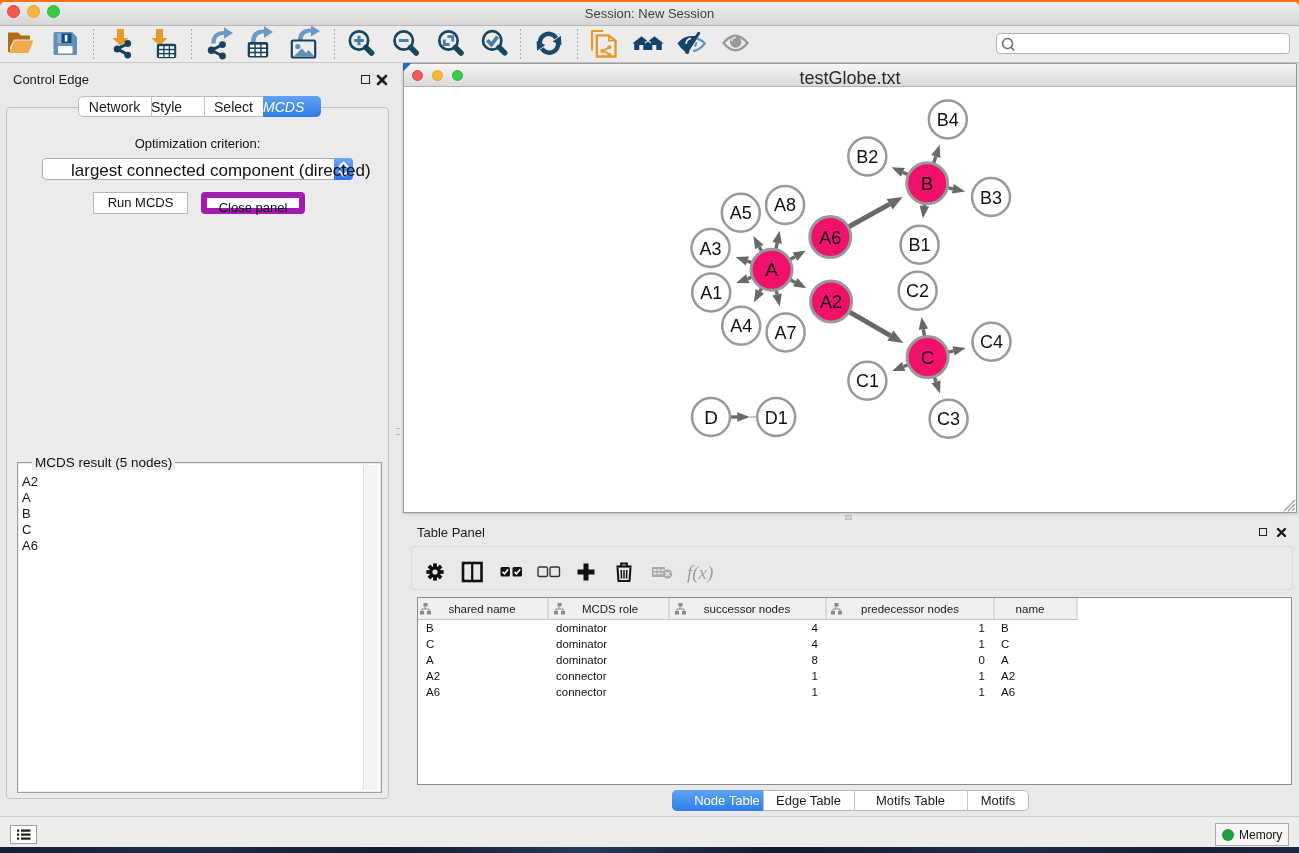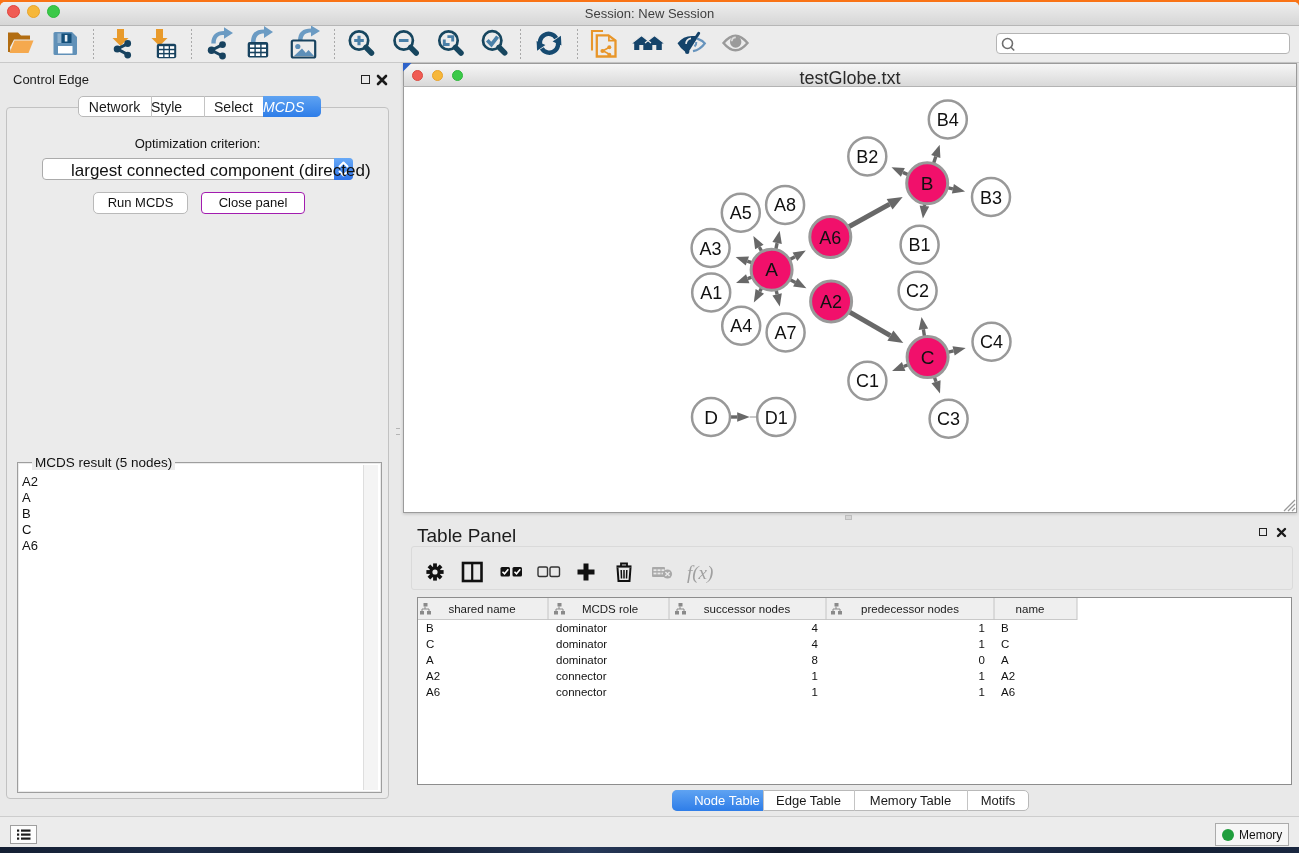--- a/index.html
+++ b/index.html
@@ -191,22 +191,22 @@
     <div class="abs" style="left:263px; top:36px; width:40px; height:16px; text-align:center; font-size:14px; color:#fff;font-style:italic;">MCDS</div>
 
     <div class="abs" style="left:7px; top:73px; width:381px; height:16px; text-align:center; font-size:13px; color:#111;">Optimization criterion:</div>
     <div class="abs" style="left:42px; top:95px; width:311px; height:22px; background:#fff; border:1px solid #ababab; border-radius:4px;"></div>
     <div class="abs" style="left:334px; top:95px; width:19px; height:22px; background:linear-gradient(#68aaf7,#2d72e9); border-radius:0 4px 4px 0;"></div>
     <svg class="abs" style="left:334px; top:95px;" width="19" height="22" viewBox="0 0 19 22">
       <path d="M5.5 8.5 L9.5 4.5 L13.5 8.5" fill="none" stroke="#fff" stroke-width="2" stroke-linejoin="round" stroke-linecap="round"></path>
       <path d="M5.5 13.5 L9.5 17.5 L13.5 13.5" fill="none" stroke="#fff" stroke-width="2" stroke-linejoin="round" stroke-linecap="round"></path>
     </svg>
     <div class="abs" style="left:51px; top:98px; font-size:17px; color:#111;margin-left:20px;">largest connected component (directed)</div>
-    <div class="abs" style="left:93px; top:129px; width:95px; height:22px; background:#fff; border:1px solid #b9b9b9; border-radius:5px; text-align:center; font-size:13px; color:#111; line-height:20px;">Run MCDS</div>
-    <div class="abs" style="left:201px; top:129px; width:104px; height:22px; background:#fff; border:1px solid #a21caf; border-radius:4px; text-align:center; font-size:13px; color:#111; line-height:20px;">Close panel</div>
+    <div class="abs" style="left:93px; top:129px; width:95px; height:22px; background:#fff; border:1px solid #b9b9b9; border-radius:0; text-align:center; font-size:13px; color:#111; line-height:20px;">Run MCDS</div>
+    <div class="abs" style="left:201px; top:129px; width:104px; height:22px; background:#fff; border:6px solid #a21caf; border-radius:4px; text-align:center; font-size:13px; color:#111; line-height:20px;">Close panel</div>
 
     <div class="abs" style="left:17px; top:399px; width:365px; height:331px; border:1px solid #9e9e9e;"></div>
     <div class="abs" style="left:19px; top:401px; width:361px; height:327px; background:#fff;"></div>
     <div class="abs" style="left:32px; top:392px; background:#ebebeb; padding:0 3px; font-size:13.5px; color:#111;">MCDS result (5 nodes)</div>
     <div class="abs" style="left:22px; top:411px; font-size:13px; color:#111; line-height:16px;">A2<br>A<br>B<br>C<br>A6</div>
     <div class="abs" style="left:363px; top:402px; width:15px; height:325px; background:#f4f4f4; border-left:1px solid #dedede;"></div>
 
     <div class="abs" style="left:396px; top:365px; width:4px; height:7px; border-top:1px solid #b5b5b5; border-bottom:1px solid #b5b5b5;"></div>
 
     <div class="abs" style="left:403px; top:0px; width:894px; height:450px; background:#fff; border:1px solid #9b9b9b; box-shadow:0 1px 3px rgba(0,0,0,0.18);"></div>
@@ -302,21 +302,21 @@
 <text x="373.2" y="336.5" font-size="18" fill="#111" text-anchor="middle">D1</text>
 
       <g stroke="#9a9a9a" stroke-width="1.3">
         <line x1="881" y1="424" x2="892" y2="413"></line>
             <line x1="885" y1="424" x2="892" y2="417"></line>
             <line x1="889" y1="424" x2="892" y2="421"></line>
       </g>
     </svg>
     <div class="abs" style="left:845px; top:452px; width:7px; height:5px; background:#d6d6d6; border:1px solid #bdbdbd;"></div>
 
-    <div class="abs" style="left:417px; top:462px; font-size:19px; color:#1c1c1c;">Table Panel</div>
+    <div class="abs" style="left:417px; top:462px; font-size:13px; color:#1c1c1c;">Table Panel</div>
     <div class="abs" style="left:1259px; top:465px; width:8px; height:8px; border:1.5px solid #222;"></div>
     <svg class="abs" style="left:1276px; top:464px;" width="11" height="11" viewBox="0 0 11 11">
           <path d="M2 2 L9 9 M9 2 L2 9" stroke="#1a1a1a" stroke-width="2.4" stroke-linecap="round"></path>
         </svg>
     <div class="abs" style="left:411px; top:483px; width:882px; height:44px; background:#e9e9e9; border:1px solid #dadada; border-radius:3px;"></div>
     <svg class="abs" style="left:411px; top:483px;" width="882" height="44" viewBox="0 0 882 44">
 
       <g transform="translate(24,26)" fill="#111">
         <circle r="5.6"></circle>
         <g>
@@ -441,21 +441,21 @@
       </g>
     </svg>
 
     <div class="abs" style="left:672px; top:727px; width:357px; height:21px; background:#fff; border:1px solid #b9b9b9; border-radius:5px;"></div>
     <div class="abs" style="left:672px; top:727px; width:91px; height:21px; background:linear-gradient(#5fa3f2,#2e7de8); border-radius:5px 0 0 5px;"></div>
     <div class="abs" style="left:763px; top:727px; width:1px; height:21px; background:#c4c4c4;"></div>
     <div class="abs" style="left:854px; top:727px; width:1px; height:21px; background:#c4c4c4;"></div>
     <div class="abs" style="left:967px; top:727px; width:1px; height:21px; background:#c4c4c4;"></div>
     <div class="abs" style="left:672px; top:730px; width:110px; height:16px; text-align:center; font-size:13px; color:#fff;">Node Table</div>
     <div class="abs" style="left:763px; top:730px; width:91px; height:16px; text-align:center; font-size:13px; color:#1a1a1a;">Edge Table</div>
-    <div class="abs" style="left:854px; top:730px; width:113px; height:16px; text-align:center; font-size:13px; color:#1a1a1a;">Memory Table</div>
+    <div class="abs" style="left:854px; top:730px; width:113px; height:16px; text-align:center; font-size:13px; color:#1a1a1a;">Motifs Table</div>
     <div class="abs" style="left:967px; top:730px; width:62px; height:16px; text-align:center; font-size:13px; color:#1a1a1a;">Motifs</div>
 
   </div>
   <div id="statusbar">
     <div class="abs" style="left:10px; top:8px; width:27px; height:19px; background:#fdfdfd; border:1px solid #9f9f9f;"></div>
     <svg class="abs" style="left:10px; top:8px;" width="27" height="19" viewBox="0 0 27 19">
       <g fill="#1a1a1a">
         <rect x="7" y="4.5" width="2.2" height="2.2"></rect>
             <rect x="11" y="4.5" width="9.5" height="2.2"></rect>
         <rect x="7" y="8.5" width="2.2" height="2.2"></rect>

